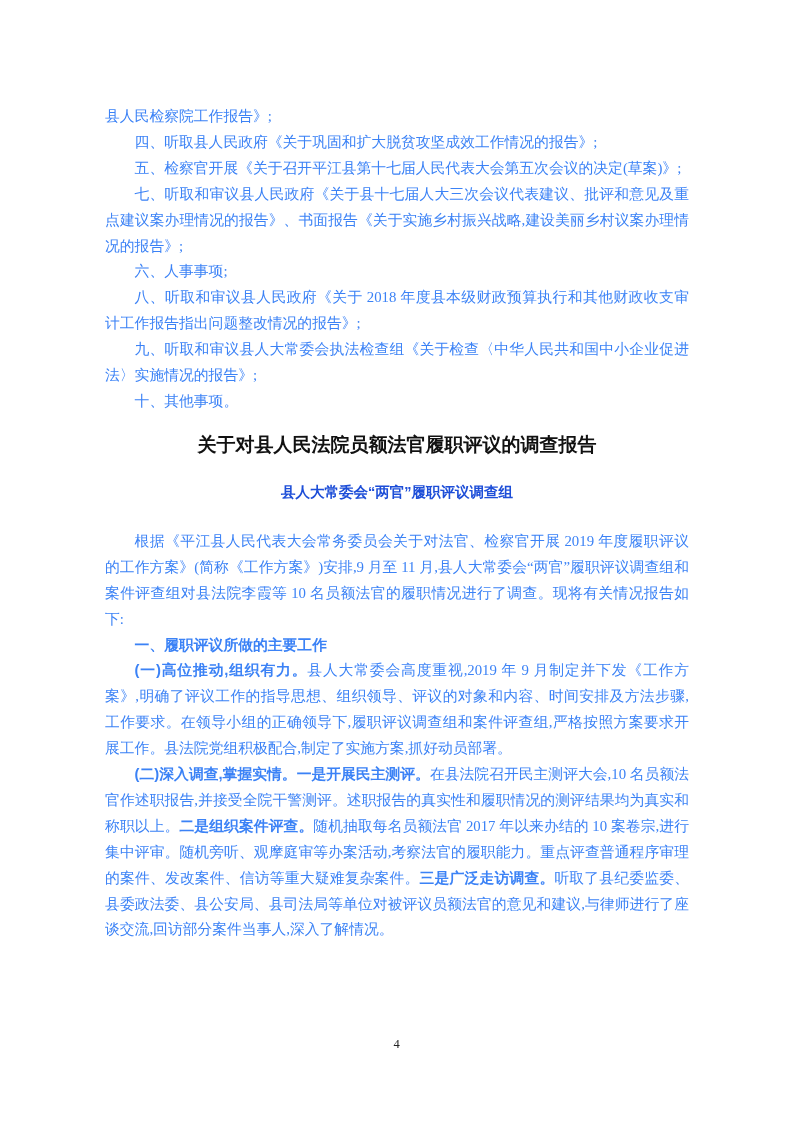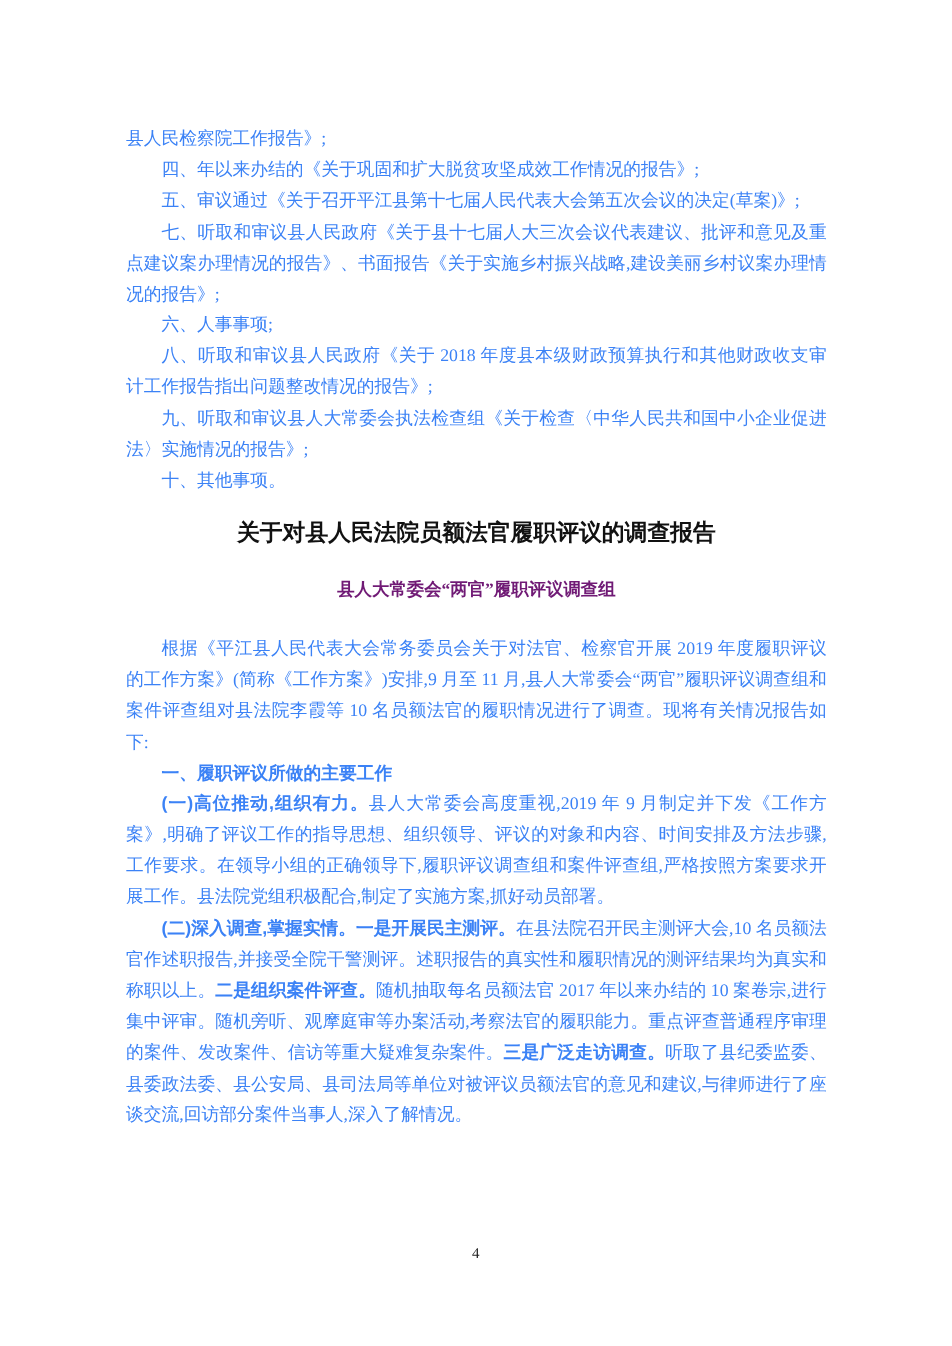--- a/index.html
+++ b/index.html
@@ -41,47 +41,47 @@
   h1.report-title {
     font-family: Liberation Sans, sans-serif;
     font-size: 19px;
     line-height: 28px;
     font-weight: 700;
     text-align: center;
     margin: 16px 0 22px 0;
     color: #111111;
   }
   h2.report-subtitle {
-    font-family: Liberation Serif, serif;
+    font-family: Liberation Sans, sans-serif;
     font-size: 14.5px;
     line-height: 22px;
     font-weight: 700;
     text-align: center;
     margin: 0 0 26px 0;
-    color: #701a75;
+    color: #1d4ed8;
   }
   .footer {
     position: absolute;
     top: 1037px;
     left: 0;
     width: 100%;
     text-align: center;
     font-size: 12.5px;
     font-family: "Liberation Serif", "DejaVu Serif", serif;
     color: #222222;
   }
 </style>
 </head>
 <body>
 
 <div class="page">
   <div class="content">
       <p class="doc-par"><span>县人民检察院工作报告》;</span></p>
-      <p class="doc-par indent"><span>四、年以来办结的《关于巩固和扩大脱贫攻坚成效工作情况的报告》;</span></p>
-      <p class="doc-par indent"><span>五、审议通过《关于召开平江县第十七届人民代表大会第五次会议的决定(草案)》;</span></p>
+      <p class="doc-par indent"><span>四、听取县人民政府《关于巩固和扩大脱贫攻坚成效工作情况的报告》;</span></p>
+      <p class="doc-par indent"><span>五、检察官开展《关于召开平江县第十七届人民代表大会第五次会议的决定(草案)》;</span></p>
       <p class="doc-par indent"><span>七、听取和审议县人民政府《关于县十七届人大三次会议代表建议、批评和意见及重点建议案办理情况的报告》、书面报告《关于实施乡村振兴战略,建设美丽乡村议案办理情况的报告》;</span></p>
       <p class="doc-par indent"><span>六、人事事项;</span></p>
       <p class="doc-par indent"><span>八、听取和审议县人民政府《关于 2018 年度县本级财政预算执行和其他财政收支审计工作报告指出问题整改情况的报告》;</span></p>
       <p class="doc-par indent"><span>九、听取和审议县人大常委会执法检查组《关于检查〈中华人民共和国中小企业促进法〉实施情况的报告》;</span></p>
       <p class="doc-par indent"><span>十、其他事项。</span></p>
       <h1 class="report-title">关于对县人民法院员额法官履职评议的调查报告</h1>
       <h2 class="report-subtitle">县人大常委会“两官”履职评议调查组</h2>
       <p class="doc-par indent"><span>根据《平江县人民代表大会常务委员会关于对法官、检察官开展 2019 年度履职评议的工作方案》(简称《工作方案》)安排,9 月至 11 月,县人大常委会“两官”履职评议调查组和案件评查组对县法院李霞等 10 名员额法官的履职情况进行了调查。现将有关情况报告如下:</span></p>
       <p class="doc-par indent"><span class="b">一、履职评议所做的主要工作</span></p>
       <p class="doc-par indent"><span class="b">(一)高位推动,组织有力。</span><span>县人大常委会高度重视,2019 年 9 月制定并下发《工作方案》,明确了评议工作的指导思想、组织领导、评议的对象和内容、时间安排及方法步骤,工作要求。在领导小组的正确领导下,履职评议调查组和案件评查组,严格按照方案要求开展工作。县法院党组积极配合,制定了实施方案,抓好动员部署。</span></p>

